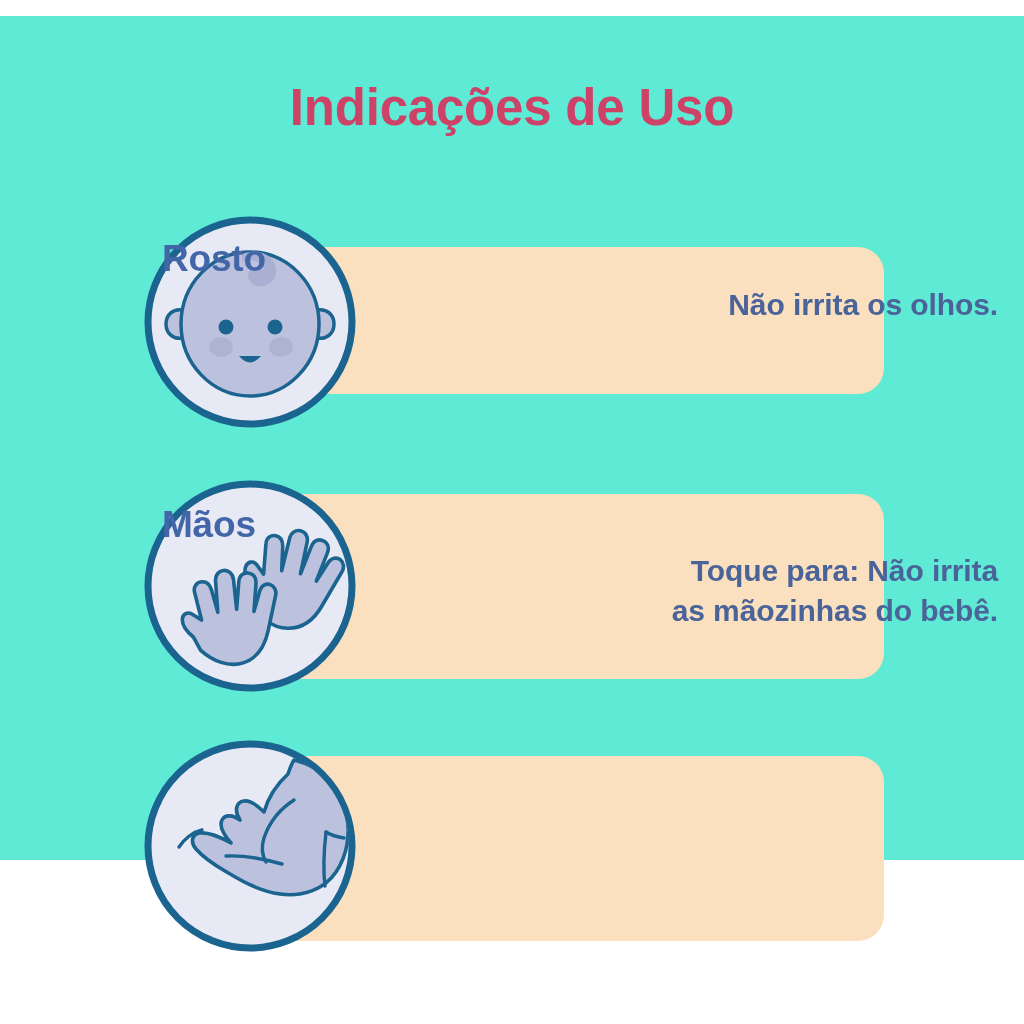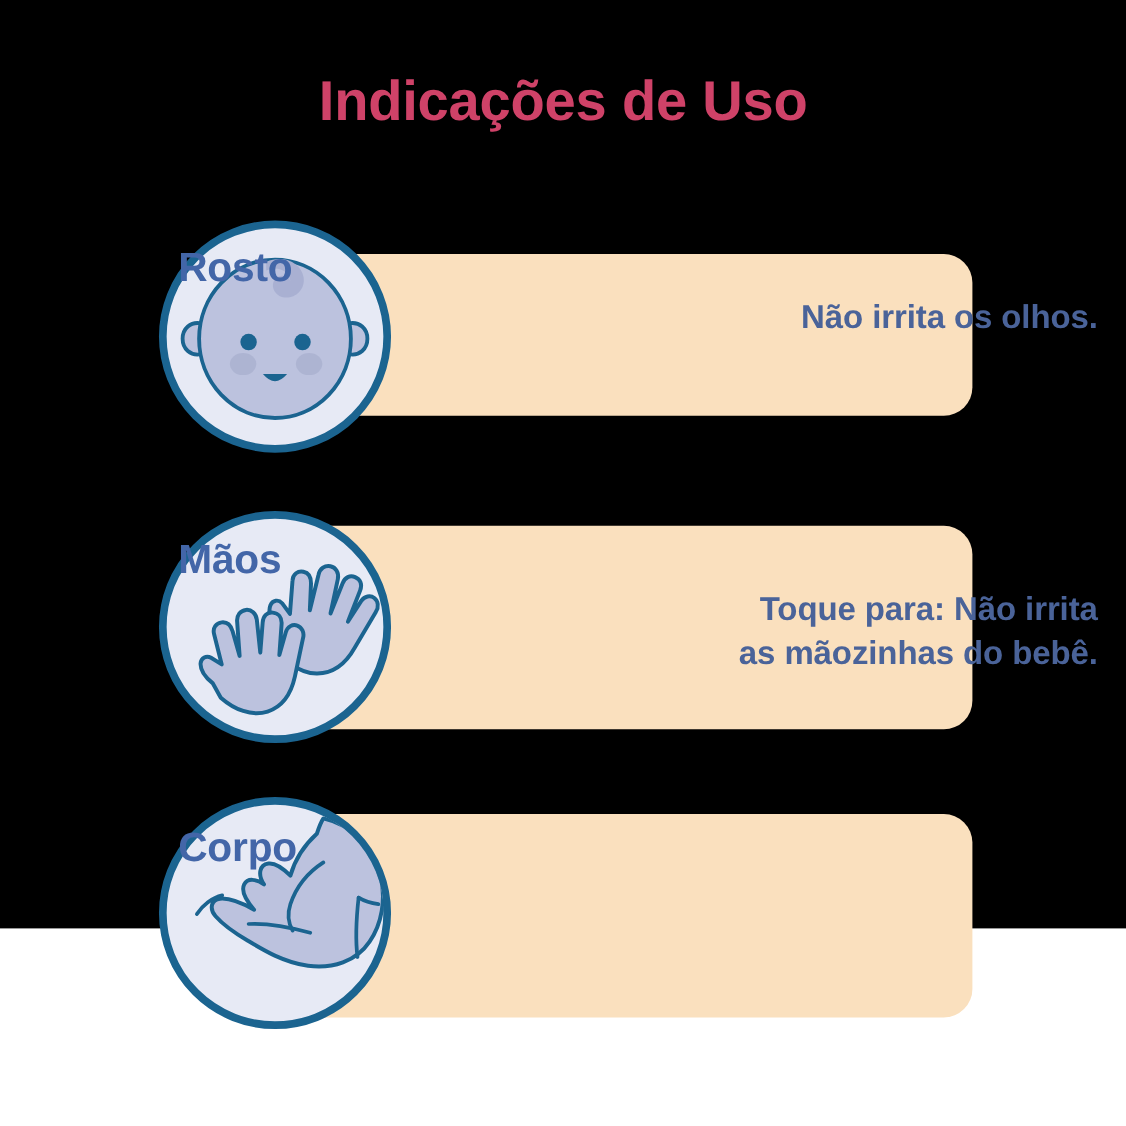--- a/index.html
+++ b/index.html
@@ -9,21 +9,22 @@
   body {
     width: 1024px;
     height: 1024px;
     overflow: hidden;
     font-family: "Liberation Sans", sans-serif;
   }
   #poster {
     position: relative;
     width: 1024px;
     height: 844px;
-    background: #000000;
+    background: #5eead4;
+    margin-top: 16px;
   }
 
   
   #title {
     position: absolute;
     left: 0;
     top: 62px;
     width: 1024px;
     text-align: center;
     font-size: 51px;
@@ -199,17 +200,16 @@
 
           <path d="M60 92 c-9 2 -18 9 -23 17" fill="none" stroke="#1b6490" stroke-width="3.4" stroke-linecap="round"></path>
 
           <path d="M184 94 c5 3 11 5 18 6" fill="none" stroke="#1b6490" stroke-width="3.4" stroke-linecap="round"></path>
           <path d="M184 94 c-2 18 -3 38 -1 54" fill="none" stroke="#1b6490" stroke-width="3.4" stroke-linecap="round"></path>
         </g>
       </svg>
     </div>
 
     <div class="card-text">
-      <div class="card-title">Corpo</div>
     </div>
   </div>
 
 </div>
 
 </body></html>

